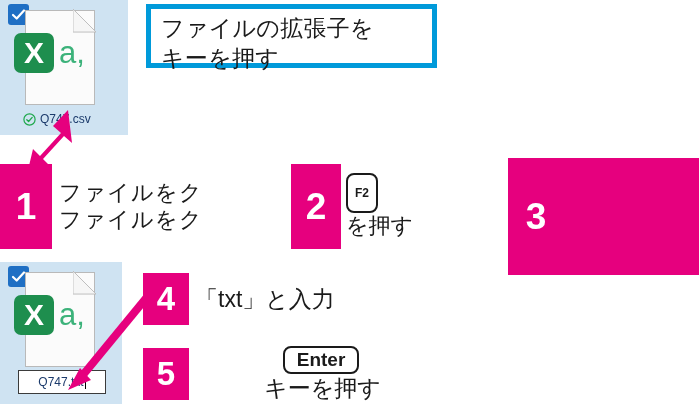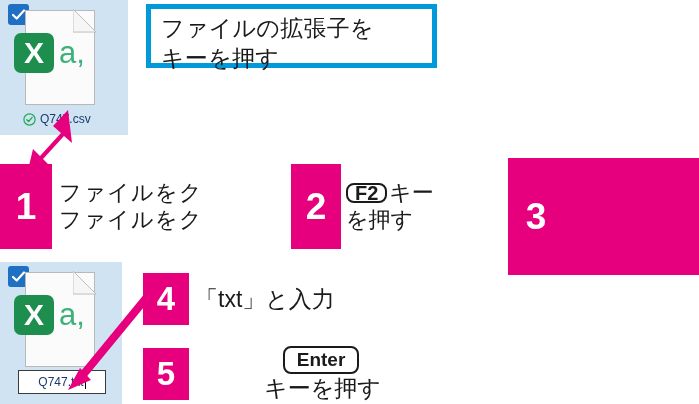--- a/index.html
+++ b/index.html
@@ -161,21 +161,21 @@
     display: inline-flex;
     align-items: center;
     justify-content: center;
     border: 2px solid #1a1a1a;
     border-radius: 8px;
     font-weight: bold;
     box-sizing: border-box;
     font-family: "Liberation Sans", sans-serif;
     color: #1a1a1a;
   }
-  #key-f2    { height: 20px; padding: 0 7px; font-size: 20px; margin-right: 2px; }
+  #key-f2    { height: 40px; padding: 0 7px; font-size: 12px; margin-right: 2px; }
   #key-enter { height: 30px; padding: 0 12px; font-size: 19px; margin-right: 3px; }
 
   .kline { display: flex; align-items: center; }
 
   
   .arrow-svg { position: absolute; overflow: visible; }
 </style>
 </head>
 <body>
 
@@ -222,21 +222,20 @@
     <div>ファイルをク</div>
     <div>ファイルをク</div>
   </div>
 </div>
 
 <div class="step" id="step-2">
   <div class="step-num">2</div>
   <div class="step-body">
     <div class="kline">
       <span class="keycap" id="key-f2">F2</span>
-      <span>キー</span>
     </div>
     <div>を押す</div>
   </div>
 </div>
 
 <div class="step" id="step-3">
   <div class="step-num">3</div>
 </div>
 
 <div class="file-tile" id="file-tile-bot">

